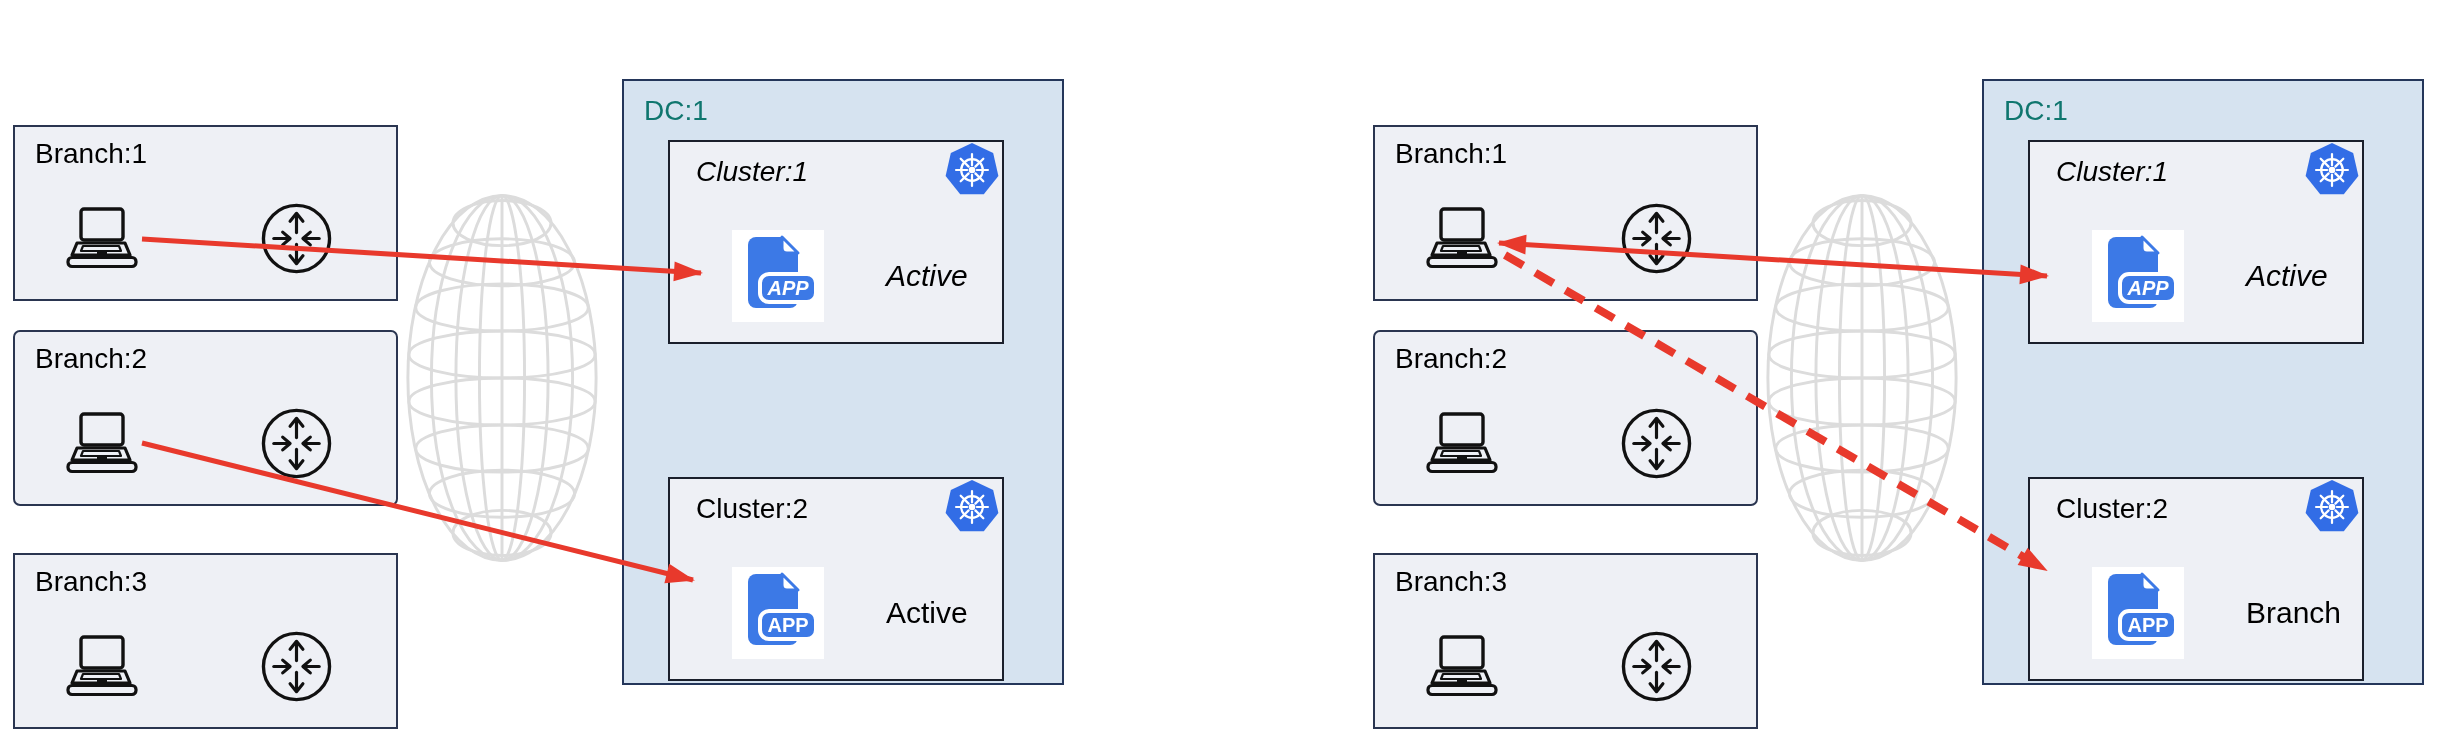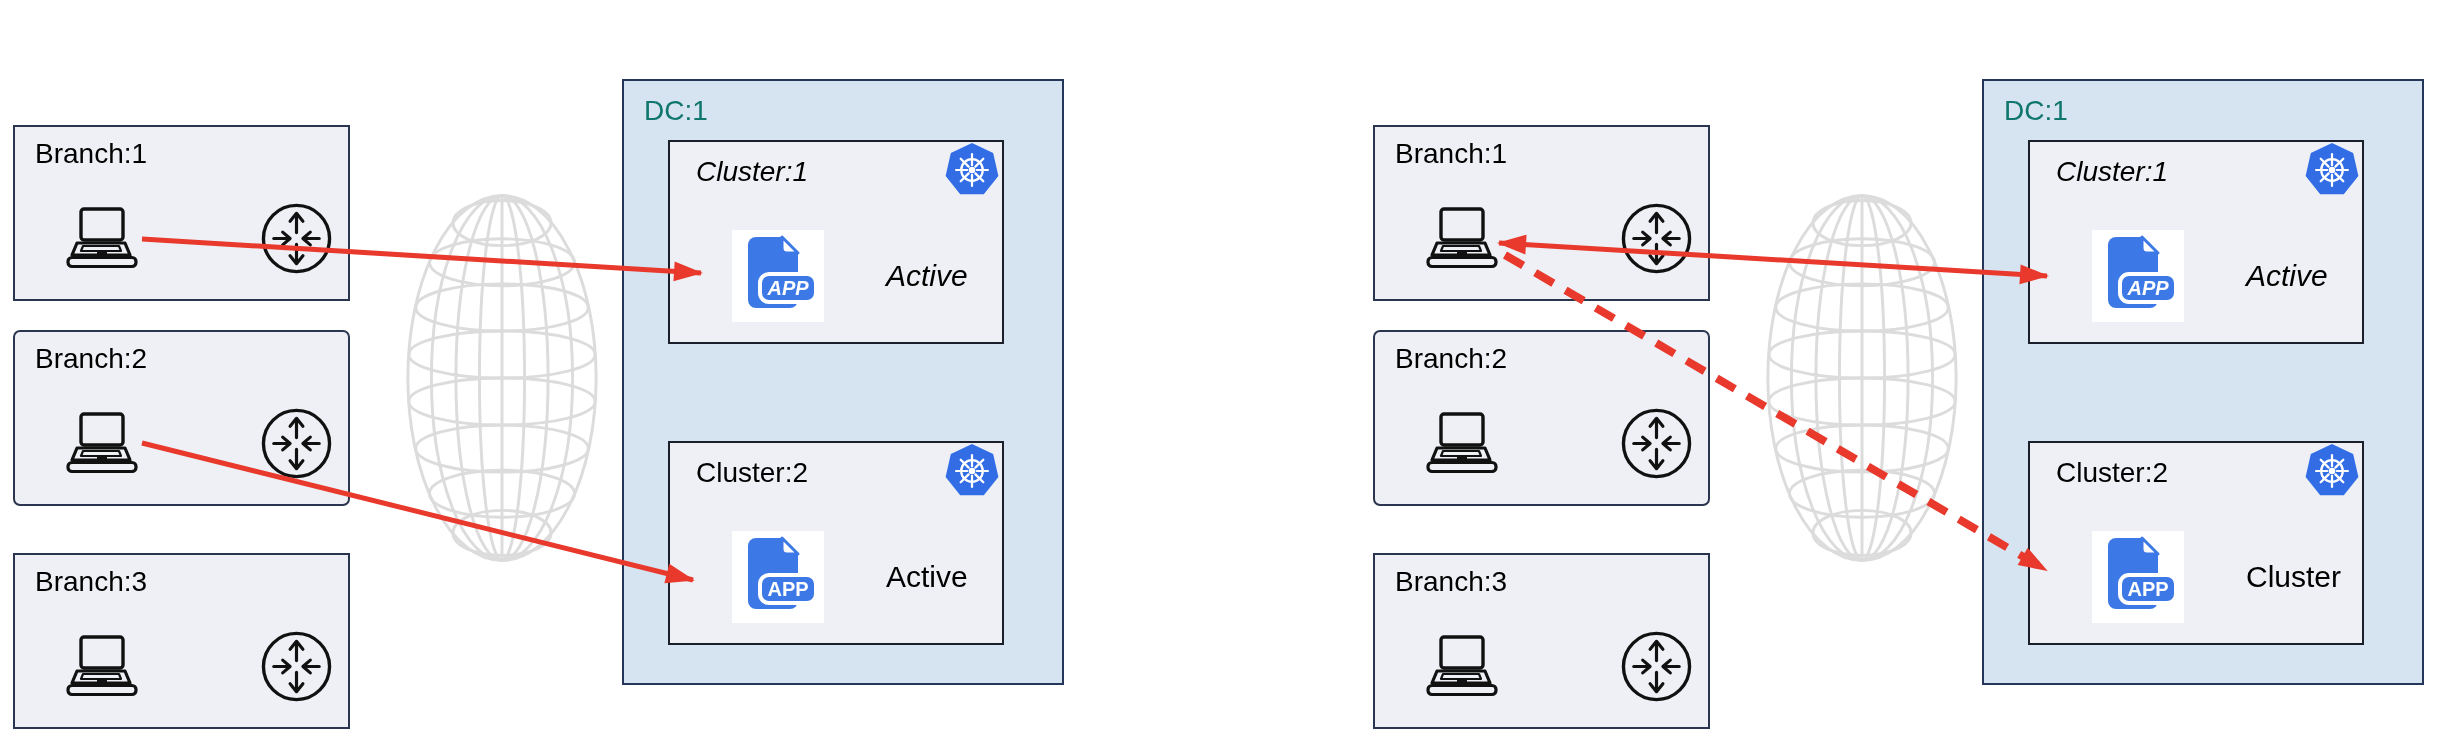--- a/index.html
+++ b/index.html
@@ -5,39 +5,39 @@
   * { margin:0; padding:0; box-sizing:border-box; }
   html,body { width:2451px; height:750px; background:#ffffff;
     font-family:"Liberation Sans","DejaVu Sans",sans-serif; color:#000; overflow:hidden; }
   .stage { position:relative; width:2451px; height:750px; }
 
   .panel { position:absolute; top:0; width:1091px; height:750px; }
   .panel-left  { left:0; }
   .panel-right { left:1360px; }
 
   
-  .branch { position:absolute; left:13px; width:337px; height:176px;
+  .branch { position:absolute; left:13px; width:385px; height:176px;
             background:#eef0f5; border:2px solid #2a3550;text-decoration:underline; }
   .branch-1 { top:125px; } .branch-2 { top:330px;border-radius:7px; } .branch-3 { top:553px; }
   .box-label { position:absolute; left:20px; top:10px; font-size:28px; line-height:1.2; color:#000; }
 
   .laptop-svg { position:absolute; left:48px; top:80px; width:78px; height:64px; }
   .router-svg { position:absolute; left:244px; top:74px; width:75px; height:75px; }
 
   
   .globe-svg { position:absolute; left:402px; top:188px; width:200px; height:380px; }
 
   
   .dc { position:absolute; left:622px; top:79px; width:442px; height:606px;
         background:#d6e3f0; border:2px solid #24365a; }
   .dc-label { position:absolute; left:20px; top:14px; font-size:28px; color:#0f766e; }
 
   .cluster { position:absolute; left:44px; width:336px; height:204px;
              background:#eef0f5; border:2px solid #1a1f2b; }
-  .cluster-1 { top:59px;font-style:italic; } .cluster-2 { top:360px; }
+  .cluster-1 { top:59px;font-style:italic; } .cluster-2 { top:396px; }
   .cluster-label { position:absolute; left:26px; top:14px; font-size:28px; color:#000; }
   .k8s-svg { position:absolute; right:1px; top:-1px; width:58px; height:58px; }
 
   .app-row { position:absolute; left:34px; top:88px; height:92px; display:flex; align-items:center;padding-left:28px; }
   .app-svg { width:92px; height:92px; flex:0 0 auto; }
   .status-text { margin-left:62px; font-size:30px; color:#000; white-space:nowrap; }
 
   
   .overlay { position:absolute; left:0; top:0; width:2451px; height:750px;
              z-index:9; pointer-events:none; }
@@ -236,21 +236,21 @@
 
       <div class="cluster cluster-2">
         <div class="cluster-label">Cluster:2</div>
         <svg class="k8s-svg">
             <use href="#sym-k8s"></use>
           </svg>
         <div class="app-row">
           <svg class="app-svg">
               <use href="#sym-app"></use>
             </svg>
-          <div class="status-text">Cluster</div>
+          <div class="status-text">Branch</div>
         </div>
       </div>
     </div>
   </div>
 
   <svg class="overlay" viewBox="0 0 2451 750">
     <defs>
       <marker id="red-arrowhead" markerUnits="userSpaceOnUse" markerWidth="34" markerHeight="26" refX="29" refY="13" orient="auto-start-reverse">
         <path d="M2,3 L31,13 L2,23 Z" fill="#e8392c"></path>
       </marker>

